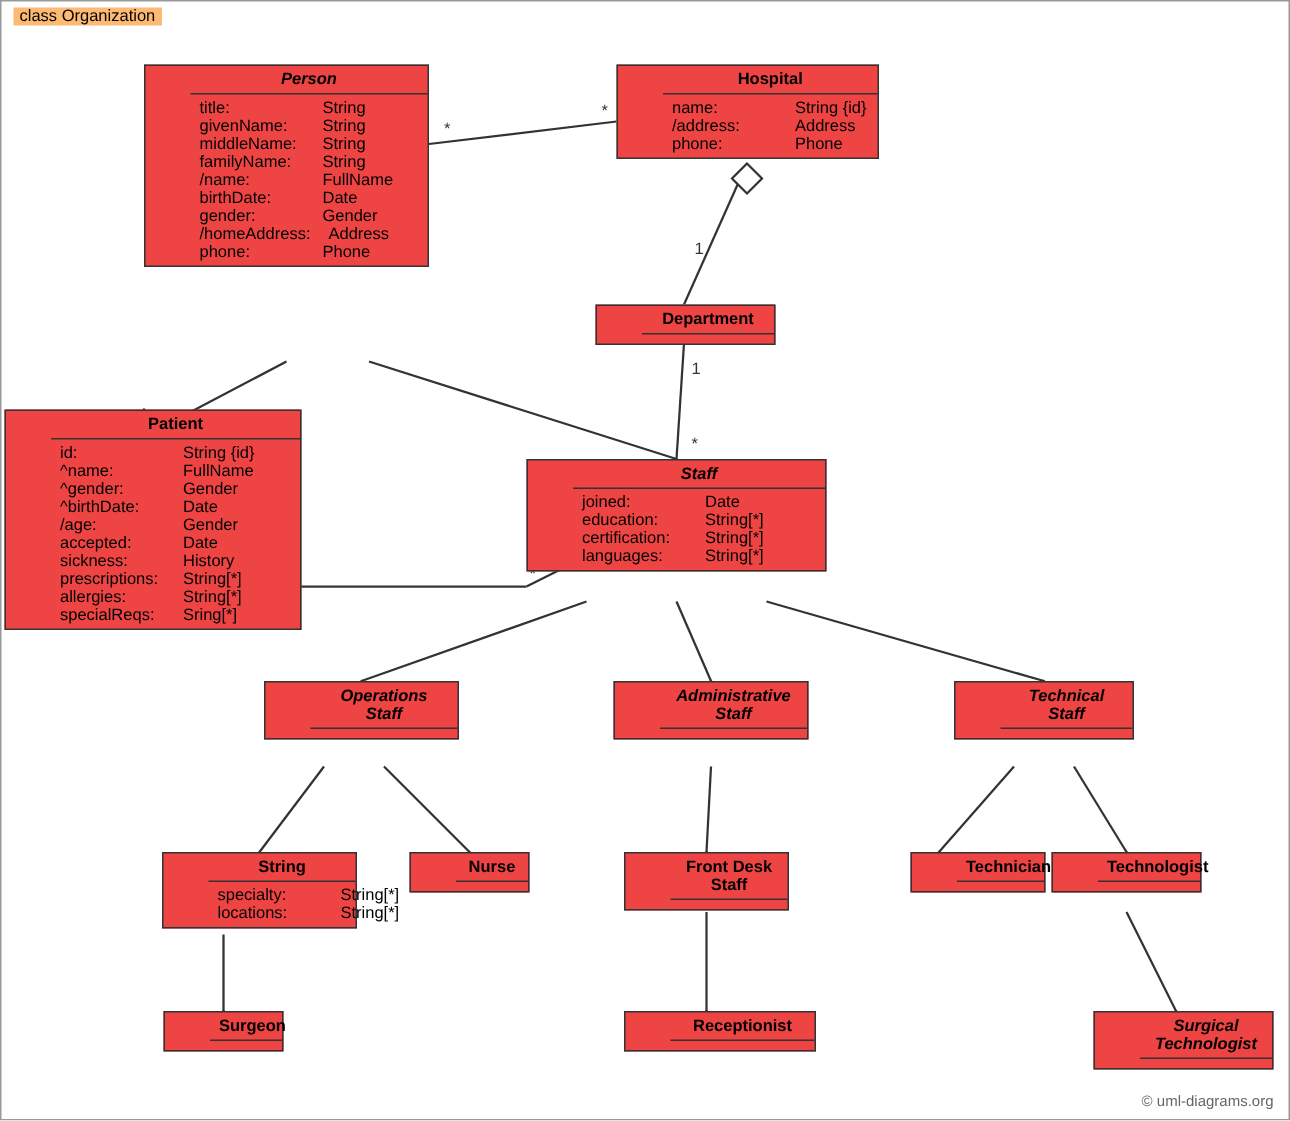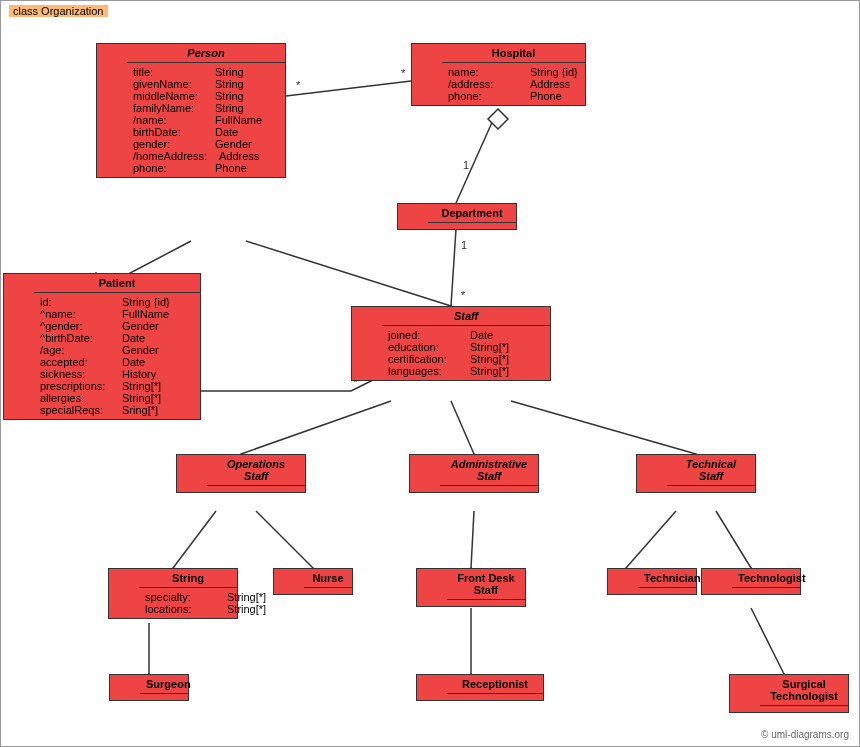--- a/index.html
+++ b/index.html
@@ -324,19 +324,19 @@
   <div class="uml-class" style="left:108px; top:673px; width:80px;">
     <div class="class-header">Surgeon</div>
     <div class="class-body" style="min-height:6px;"></div>
   </div>
 
   <div class="uml-class" style="left:415px; top:673px; width:128px;">
     <div class="class-header">Receptionist</div>
     <div class="class-body" style="min-height:6px;"></div>
   </div>
 
-  <div class="uml-class" style="left:728px; top:673px; width:120px; text-align:center;">
+  <div class="uml-class" style="left:728px; top:673px; width:120px; text-align:center;font-style:italic;">
     <div class="class-header">Surgical<br>Technologist</div>
     <div class="class-body" style="min-height:6px;"></div>
   </div>
 
   <div class="copyright">© uml-diagrams.org</div>
 </div>
 
 </body></html>

